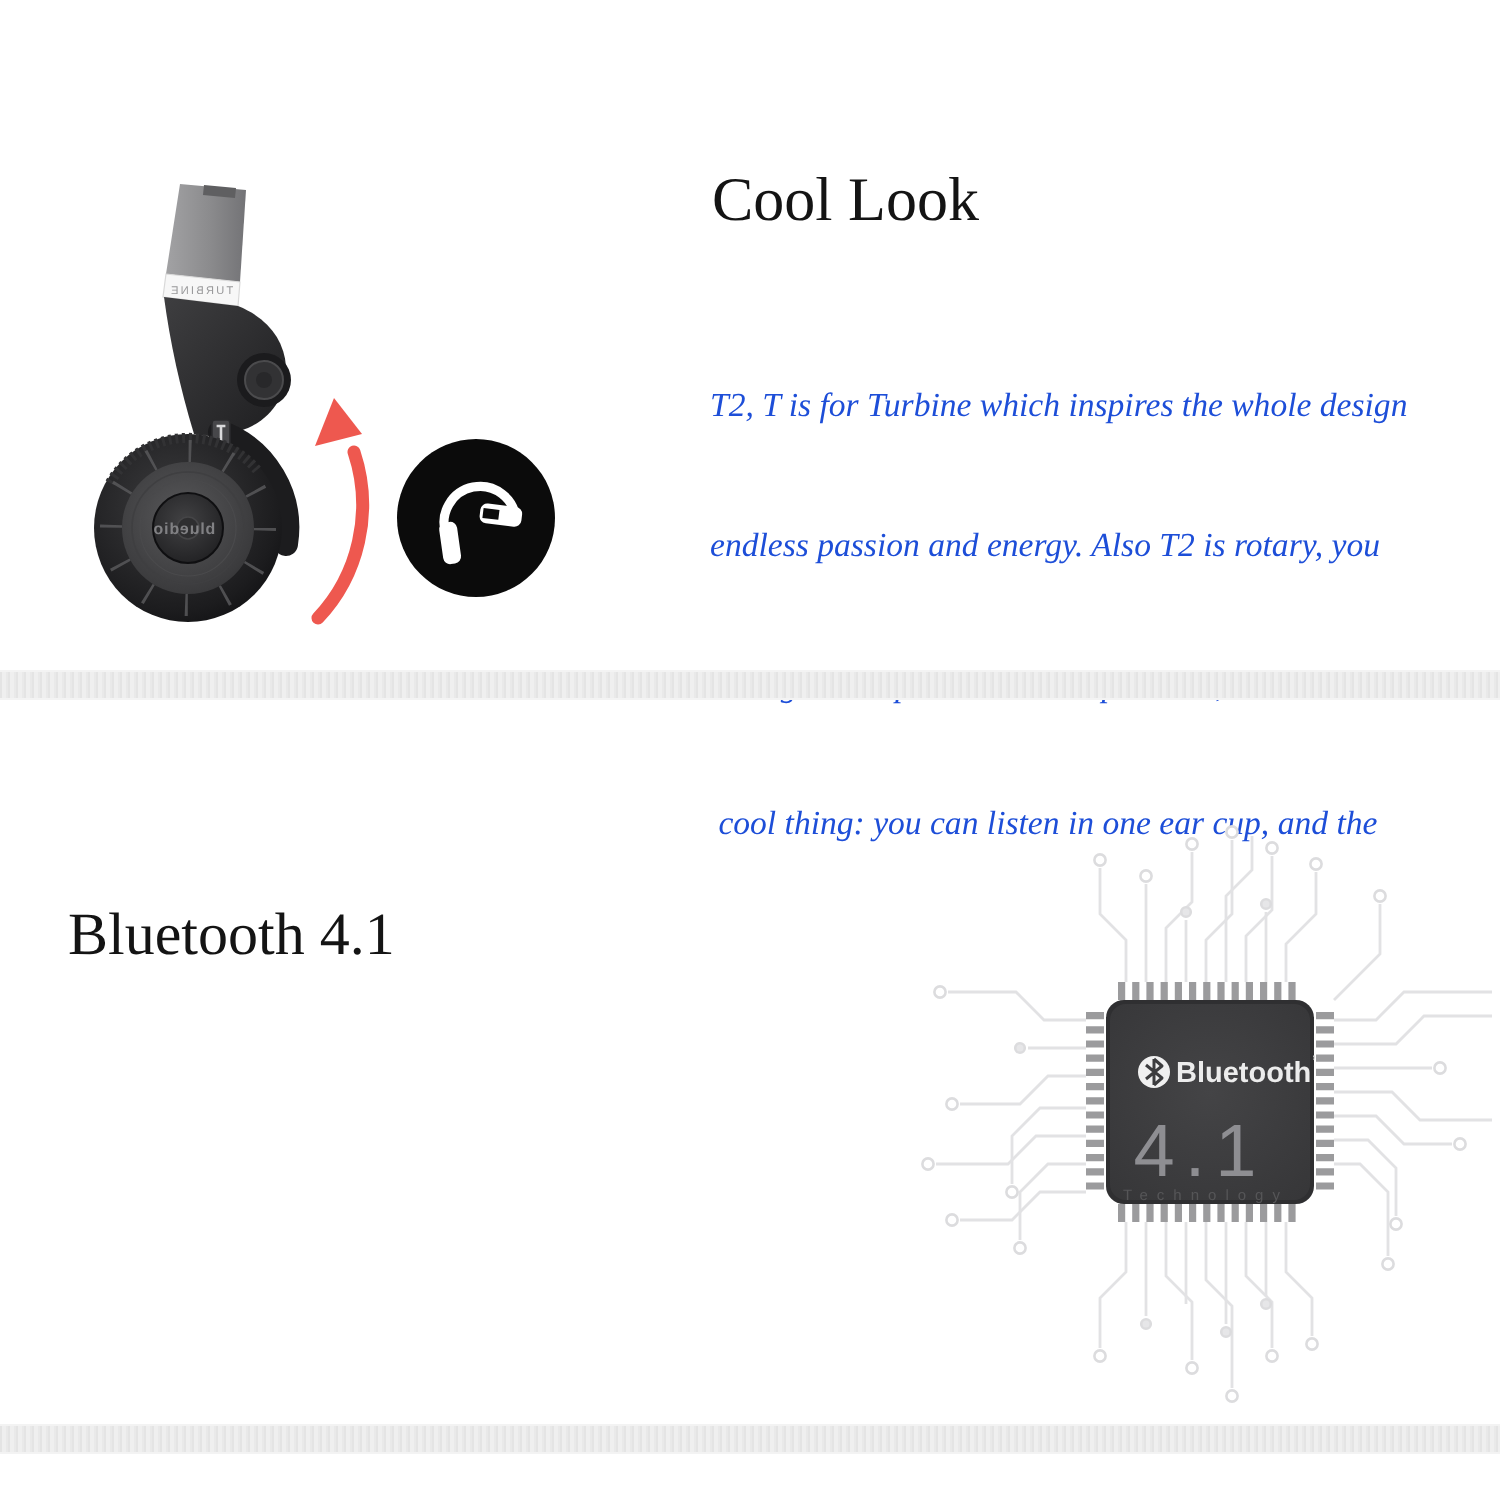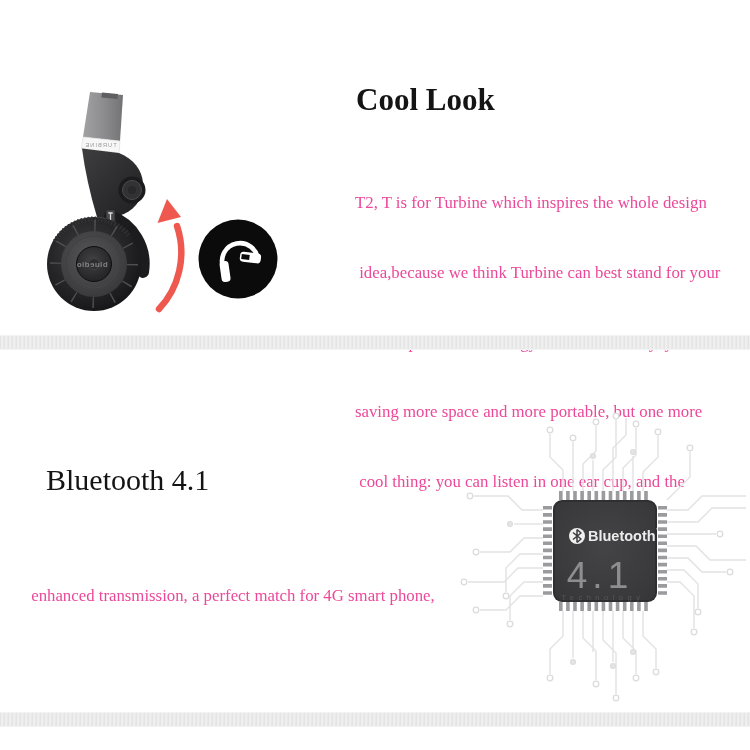--- a/index.html
+++ b/index.html
@@ -1,20 +1,20 @@
 <!DOCTYPE html>
 <html><head>
 <meta charset="utf-8">
 <style>
   html,body{margin:0;padding:0;background:#fff;}
   .page{position:relative;width:750px;height:750px;background:#ffffff;overflow:hidden;
         font-family:"Liberation Serif", serif;color:#1c1c1c;}
   .abs{position:absolute;}
   .title{font-size:31px;line-height:1.05;color:#141414;white-space:pre;}
-  .para{white-space:pre;color:#ec4899;}
+  .para{white-space:pre;color:#1d4ed8;font-style:italic;}
   .para .ln{white-space:pre;}
   .cool-title{left:356px;top:84px;}
   .cool-para{left:355px;top:145px;font-size:16.8px;line-height:23.2px;}
   .bt-title{left:34px;top:452px;font-size:30px;}
   .bt-para{left:27px;top:540px;font-size:16.8px;line-height:22.7px;}
   .divider{position:absolute;left:0;width:750px;height:13px;
      background:repeating-linear-gradient(90deg,#e4e4e4 0 1px,#efefef 1px 3px,#e9e9e9 3px 4px);
      border-top:1px solid #f3f3f3;border-bottom:1px solid #f3f3f3;}
   .divider.d1{top:335px;}
   .divider.d2{top:712px;}
@@ -97,39 +97,37 @@
       <g>
         <path d="M 25,48 A 18 18 0 1 1 60,41" stroke="#ffffff" stroke-width="4.6" fill="none"></path>
         <rect x="22.5" y="42" width="9" height="21" rx="3.5" fill="#ffffff" transform="rotate(-8 27 52)"></rect>
         <g transform="rotate(7 52 38)">
           <rect x="42" y="33.5" width="21" height="10" rx="3.5" fill="#ffffff"></rect>
           <rect x="43.5" y="36" width="8" height="5" fill="#0b0b0b"></rect>
         </g>
       </g>
     </svg>
 
-    <h1 class="abs title cool-title" style="margin:0;font-weight:700;">Cool Look</h1>
+    <h1 class="abs title cool-title" style="margin:0;font-weight:400;">Cool Look</h1>
 
     <div class="abs para cool-para">
       <div class="ln">T2, T is for Turbine which inspires the whole design</div>
-      <div class="ln"> idea,because we think Turbine can best stand for your</div>
       <div class="ln">endless passion and energy. Also T2 is rotary, you</div>
       <div class="ln">saving more space and more portable, but one more</div>
       <div class="ln"> cool thing: you can listen in one ear cup, and the</div>
     </div>
   </section>
 
   <div class="divider d1"></div>
 
   <section>
 
-    <h1 class="abs title bt-title" style="margin:12px;font-weight:400;">Bluetooth 4.1</h1>
+    <h1 class="abs title bt-title" style="margin:0;font-weight:400;">Bluetooth 4.1</h1>
 
     <div class="abs para bt-para">
-      <div class="ln"> enhanced transmission, a perfect match for 4G smart phone,</div>
       
     </div>
 
     <svg class="abs chip-svg" width="300" height="300" viewBox="0 0 300 300">
       <defs>
         <radialGradient id="gChip" cx="0.5" cy="0.45" r="0.75">
           <stop offset="0" stop-color="#444446"></stop>
             <stop offset="1" stop-color="#363638"></stop>
         </radialGradient>
       </defs>

